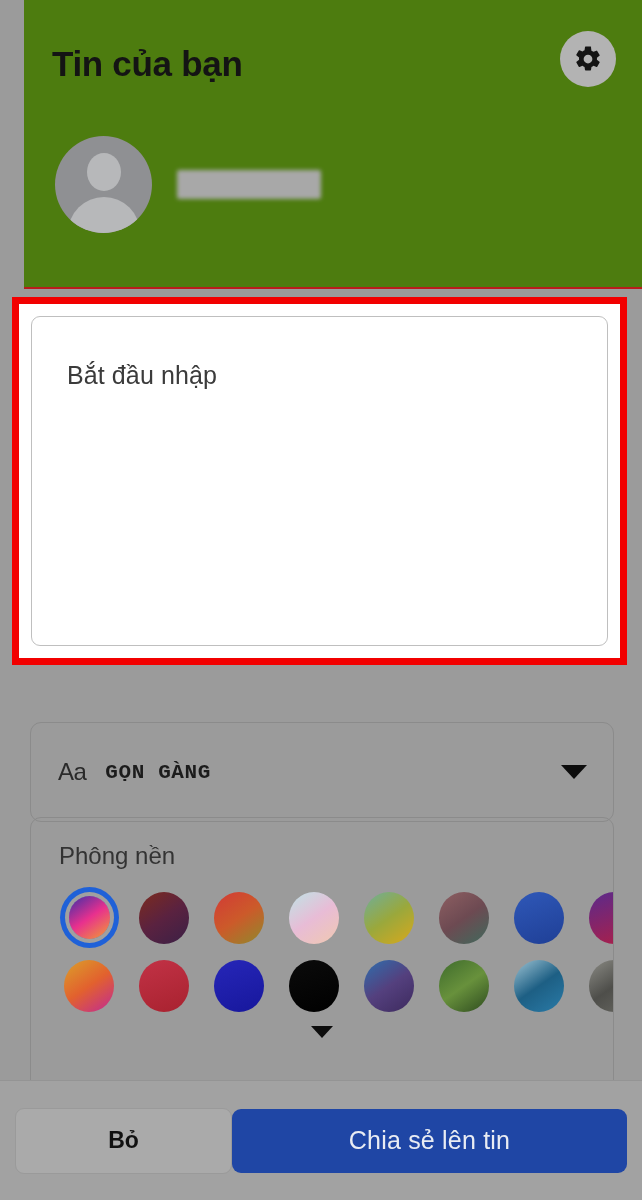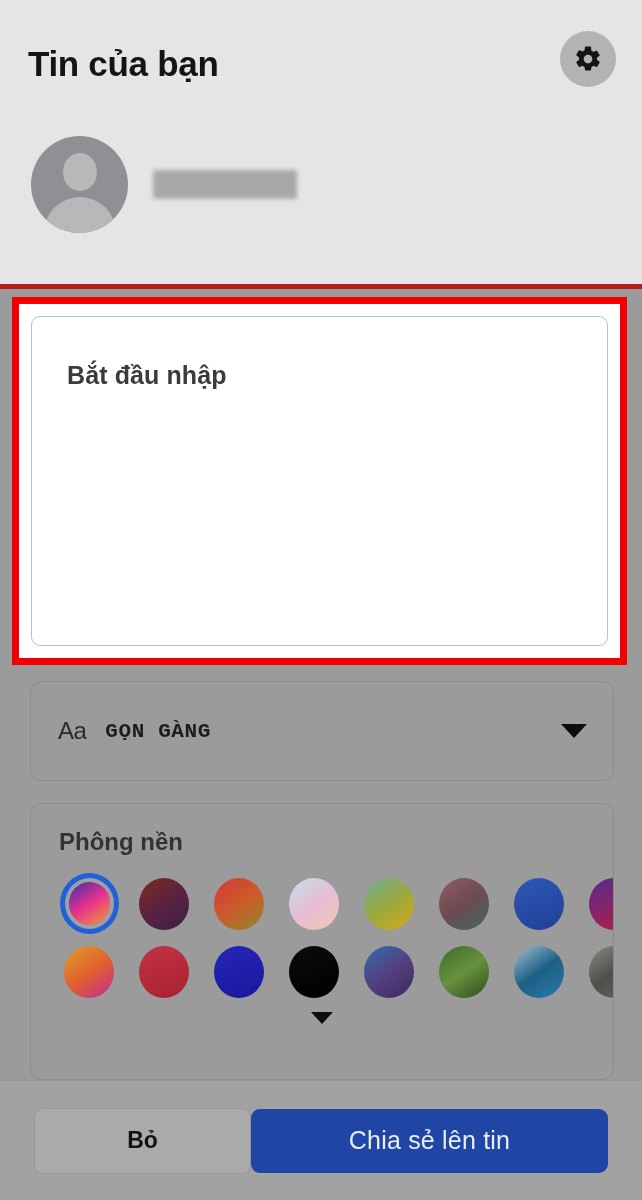--- a/index.html
+++ b/index.html
@@ -21,23 +21,24 @@
     background: #9b9b9b;
     display: flex;
     flex-direction: column;
   }
 
   
   .header {
     position: relative;
     height: 289px;
     flex: 0 0 289px;
-    background: #e5e5e5;
-    border-bottom: 5px solid #b91c1c;
-    box-sizing: border-box;
+    background: #4d7c0f;
+    border-bottom: 2px solid #b91c1c;
+    box-sizing: border-box;
+    margin-left: 24px;
   }
   .page-title {
     position: absolute;
     left: 28px;
     top: 44px;
     font-size: 35px;
     font-weight: bold;
     color: #141414;
     letter-spacing: -0.3px;
   }
@@ -106,21 +107,20 @@
   .composer-annotation {
     position: absolute;
     left: 12px;
     top: 297px;
     width: 615px;
     height: 368px;
     border: 7px solid #f20000;
     box-sizing: border-box;
     background: #ffffff;
     padding: 12px;
-    font-weight: bold;
   }
   .composer-box {
     width: 100%;
     height: 100%;
     box-sizing: border-box;
     background: #ffffff;
     border: 1px solid #bfbfbf;
     border-radius: 9px;
     padding: 44px 0 0 35px;
   }
@@ -132,20 +132,21 @@
 
   
   .panel {
     position: absolute;
     left: 30px;
     width: 584px;
     box-sizing: border-box;
     background: transparent;
     border: 1px solid #8b8b8b;
     border-radius: 11px;
+    margin-top: 41px;
   }
   .font-panel {
     top: 681px;
     height: 100px;
     display: flex;
     align-items: center;
     padding: 0 26px 0 27px;
   }
   .aa-icon {
     font-size: 24px;
@@ -164,25 +165,24 @@
   .chevron-down {
     width: 0;
     height: 0;
     border-left: 13px solid transparent;
     border-right: 13px solid transparent;
     border-top: 14px solid #0d0d0d;
   }
 
   
   .bg-panel {
-    top: 803px;
+    top: 776px;
     height: 277px;
     overflow: hidden;
     padding: 24px 0 0 28px;
-    font-weight: bold;
   }
   .bg-label {
     font-size: 24px;
     color: #333333;
     margin-bottom: 20px;
   }
   .swatch-row {
     display: flex;
     gap: 15px;
     margin-bottom: 13px;
@@ -225,21 +225,21 @@
   
   .bottom-bar {
     position: absolute;
     left: 0;
     bottom: 0;
     width: 642px;
     height: 120px;
     background: #a2a2a2;
     display: flex;
     align-items: center;
-    padding: 0 34px;
+    padding: 0 15px;
     box-sizing: border-box;
     border-top: 1px solid #949494;
   }
   .btn-dismiss {
     width: 215px;
     height: 64px;
     border-radius: 9px;
     background: #aaaaaa;
     border: 1px solid #9a9a9a;
     display: flex;

